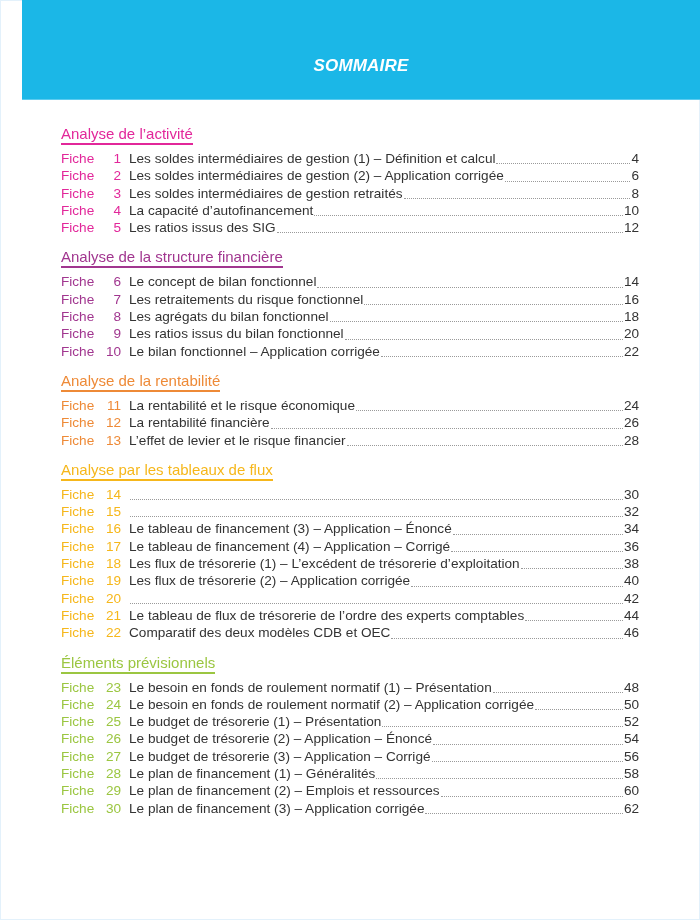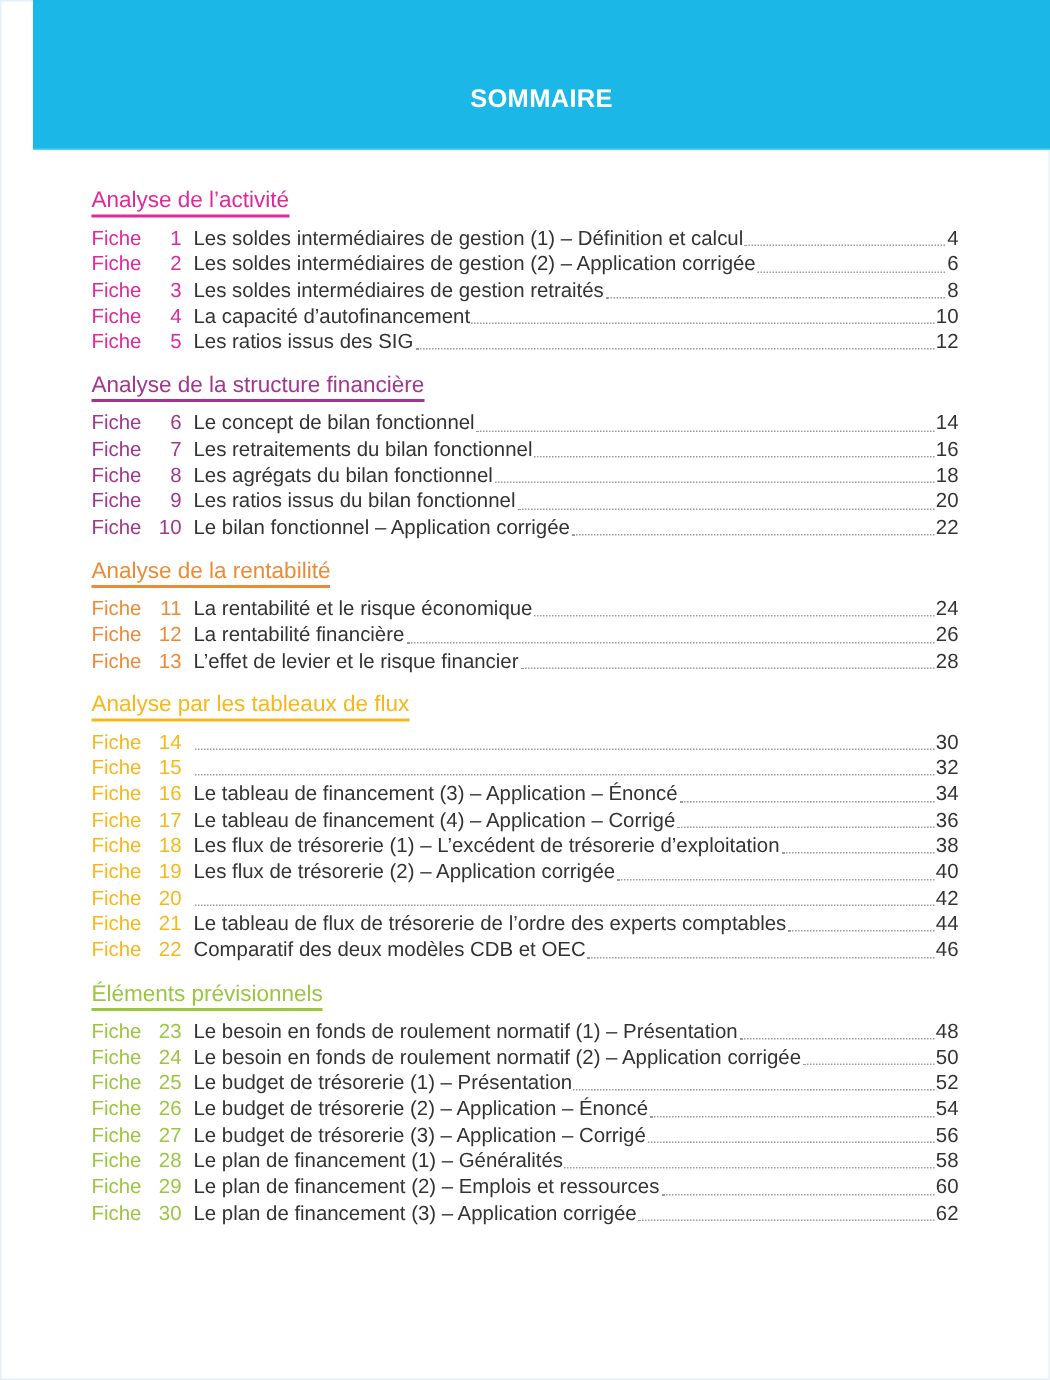--- a/index.html
+++ b/index.html
@@ -14,20 +14,21 @@
   }
   .header {
     position: absolute; left: 22px; top: 0; width: 678px; height: 99px;
     background: #1bb7e7;
     border-bottom: 1px solid #5ccbef;
     display: flex; align-items: center; justify-content: center;
   }
   .header-title {
     color: #ffffff; font-weight: bold; font-size: 17px; letter-spacing: 0.2px;
     margin-top: 32px;
+    font-style: italic;
   }
   .content {
     position: absolute; left: 61px; top: 124px; width: 578px;
   }
   .section { margin-bottom: 11px; }
   .section-title {
     display: inline-block;
     font-size: 15px; line-height: 19px;
     padding-bottom: 0px;
     border-bottom: 2px solid currentColor;
@@ -110,21 +111,21 @@
           <span class="fiche-num">6</span>
         </span>
         <span class="entry-title">Le concept de bilan fonctionnel</span>
         <span class="leader"></span>
         <span class="page-num">14</span>
       </div><div class="entry">
         <span class="fiche" style="color: rgb(161, 54, 143);">
           <span class="fiche-label">Fiche</span>
           <span class="fiche-num">7</span>
         </span>
-        <span class="entry-title">Les retraitements du bilan fonctionnel</span>
+        <span class="entry-title">Les retraitements du risque fonctionnel</span>
         <span class="leader"></span>
         <span class="page-num">16</span>
       </div><div class="entry">
         <span class="fiche" style="color: rgb(161, 54, 143);">
           <span class="fiche-label">Fiche</span>
           <span class="fiche-num">8</span>
         </span>
         <span class="entry-title">Les agrégats du bilan fonctionnel</span>
         <span class="leader"></span>
         <span class="page-num">18</span>

